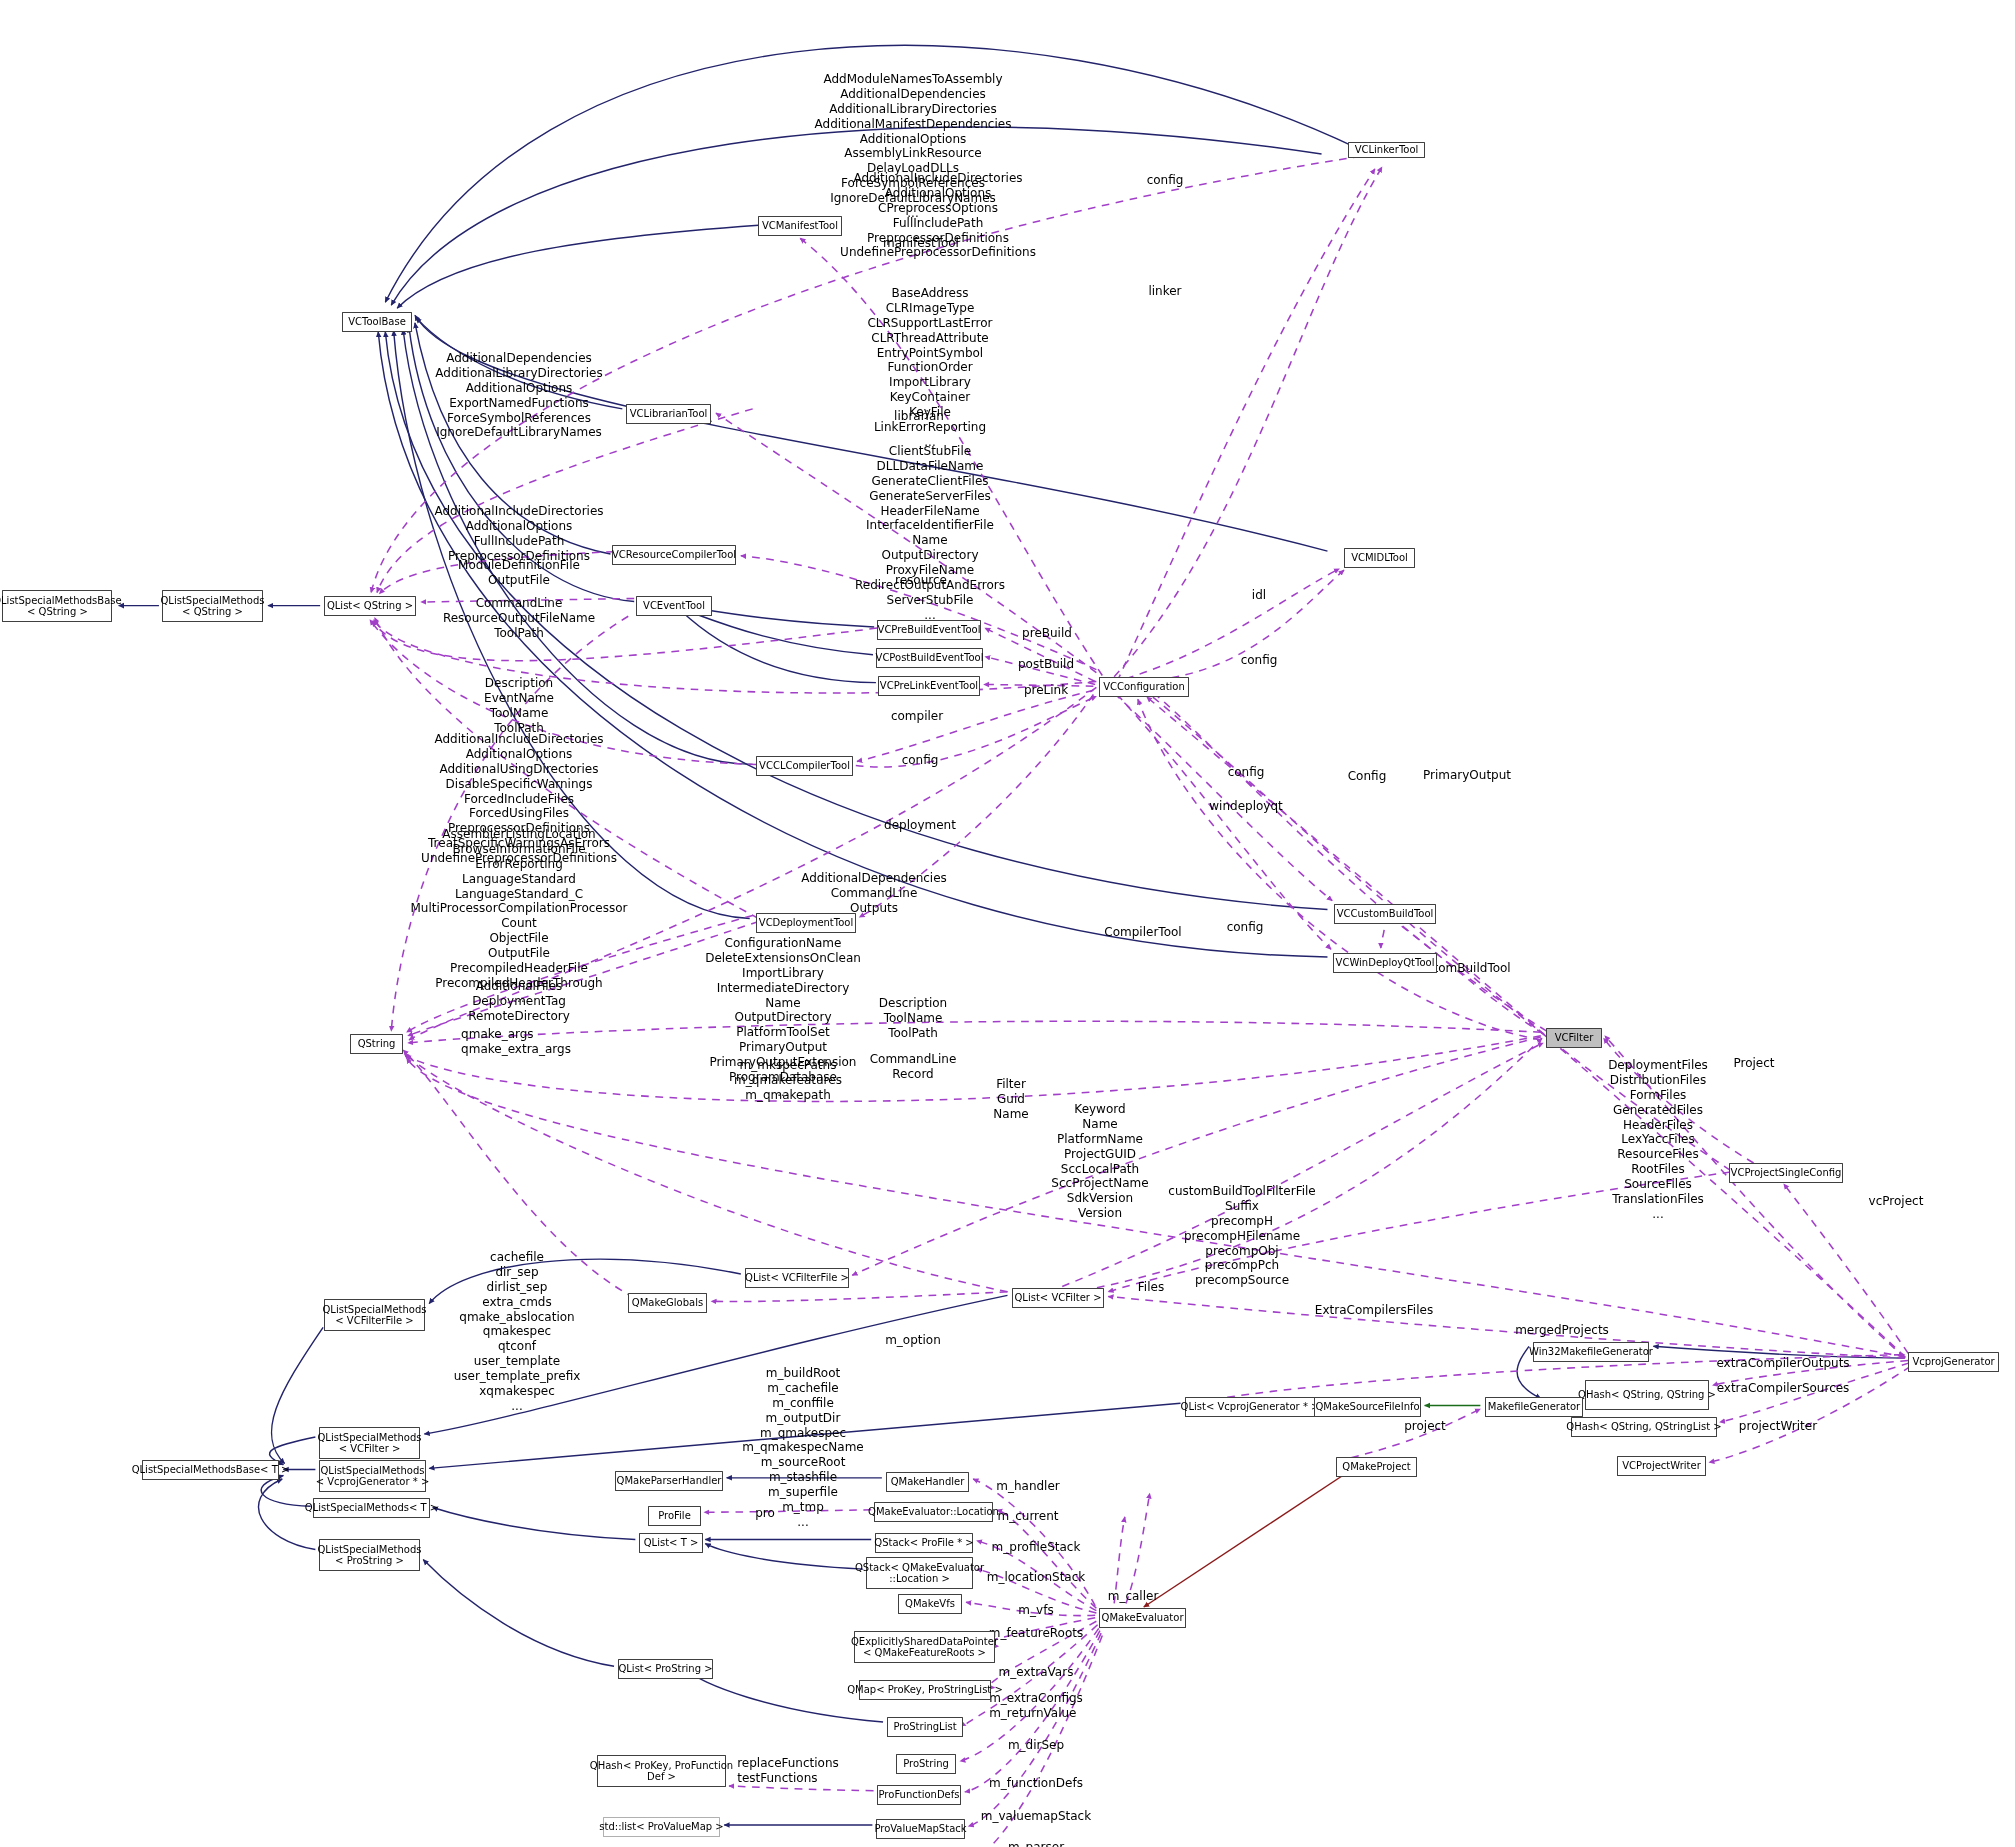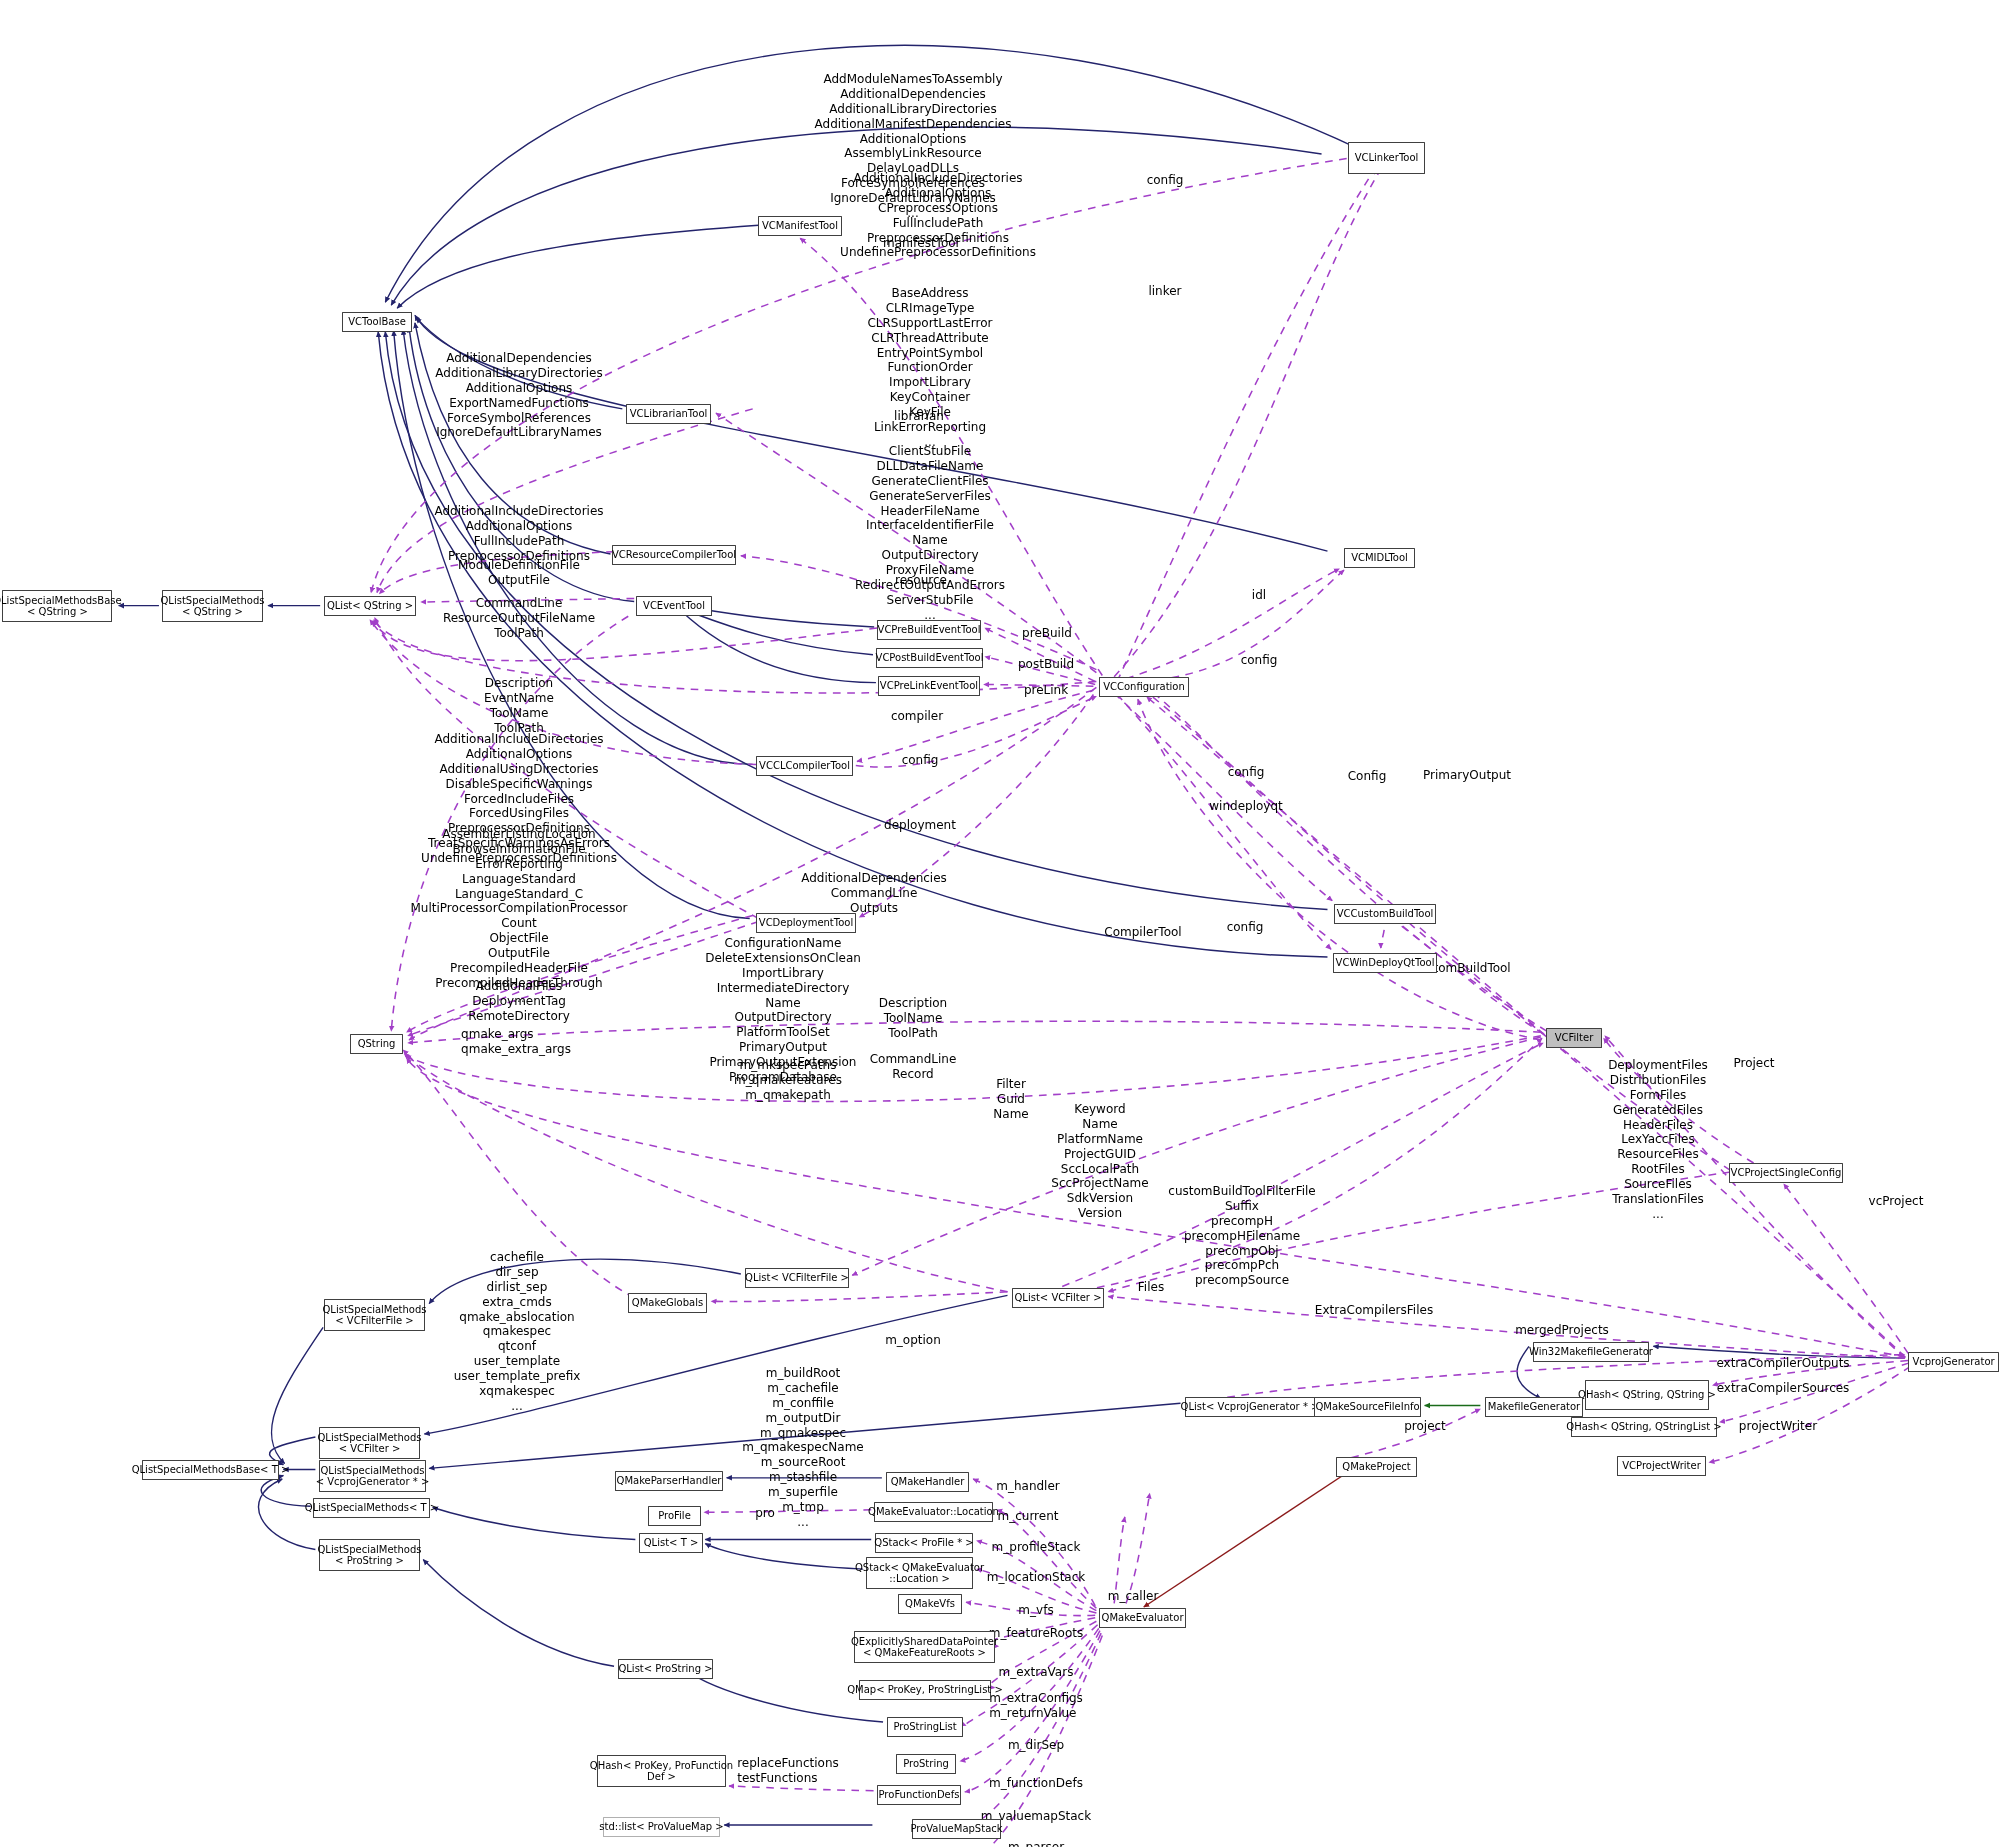--- a/index.html
+++ b/index.html
@@ -388,21 +388,21 @@
     <div class="edgelabel" style="left: 1036px; top: 1626px;">m_featureRoots</div>
     <div class="edgelabel" style="left: 1036px; top: 1665px;">m_extraVars</div>
     <div class="edgelabel" style="left: 1036px; top: 1691px;">m_extraConfigs
 m_returnValue</div>
     <div class="edgelabel" style="left: 1036px; top: 1738px;">m_dirSep</div>
     <div class="edgelabel" style="left: 1036px; top: 1776px;">m_functionDefs</div>
     <div class="edgelabel" style="left: 788px; top: 1756px;">replaceFunctions
 testFunctions</div>
     <div class="edgelabel" style="left: 1036px; top: 1809px;">m_valuemapStack</div>
     <div class="edgelabel" style="left: 1036px; top: 1840px;">m_parser</div>
-    <div class="node" style="left: 1348px; top: 142px; width: 77px; height: 32px;">VCLinkerTool</div>
+    <div class="node" style="left: 1348px; top: 142px; width: 77px; height: 16px;">VCLinkerTool</div>
     <div class="node" style="left: 758px; top: 216px; width: 84px; height: 20px;">VCManifestTool</div>
     <div class="node" style="left: 342px; top: 312px; width: 70px; height: 20px;">VCToolBase</div>
     <div class="node" style="left: 626px; top: 404px; width: 85px; height: 20px;">VCLibrarianTool</div>
     <div class="node" style="left: 1344px; top: 548px; width: 71px; height: 20px;">VCMIDLTool</div>
     <div class="node" style="left: 612px; top: 545px; width: 124px; height: 20px;">VCResourceCompilerTool</div>
     <div class="node" style="left: 2.4px; top: 590px; width: 110px; height: 32px;">QListSpecialMethodsBase
 &lt; QString &gt;</div>
     <div class="node" style="left: 162px; top: 590px; width: 101px; height: 32px;">QListSpecialMethods
 &lt; QString &gt;</div>
     <div class="node" style="left: 324px; top: 596px; width: 92px; height: 20px;">QList&lt; QString &gt;</div>
@@ -453,15 +453,15 @@
     <div class="node" style="left: 854px; top: 1631px; width: 141px; height: 32px;">QExplicitlySharedDataPointer
 &lt; QMakeFeatureRoots &gt;</div>
     <div class="node" style="left: 859px; top: 1680px; width: 132px; height: 20px;">QMap&lt; ProKey, ProStringList &gt;</div>
     <div class="node" style="left: 887px; top: 1717px; width: 76px; height: 20px;">ProStringList</div>
     <div class="node" style="left: 896px; top: 1754px; width: 60px; height: 20px;">ProString</div>
     <div class="node" style="left: 618px; top: 1659px; width: 95px; height: 20px;">QList&lt; ProString &gt;</div>
     <div class="node" style="left: 597px; top: 1755px; width: 129px; height: 32px;">QHash&lt; ProKey, ProFunction
 Def &gt;</div>
     <div class="node" style="left: 877px; top: 1785px; width: 84px; height: 20px;">ProFunctionDefs</div>
     <div class="node soft" style="left: 603px; top: 1817px; width: 117px; height: 20px;">std::list&lt; ProValueMap &gt;</div>
-    <div class="node" style="left: 876px; top: 1819px; width: 89px; height: 20px; margin-left: 36px;">ProValueMapStack</div>
+    <div class="node" style="left: 876px; top: 1819px; width: 89px; height: 20px;">ProValueMapStack</div>
   </div>
 
 
 </body></html>

